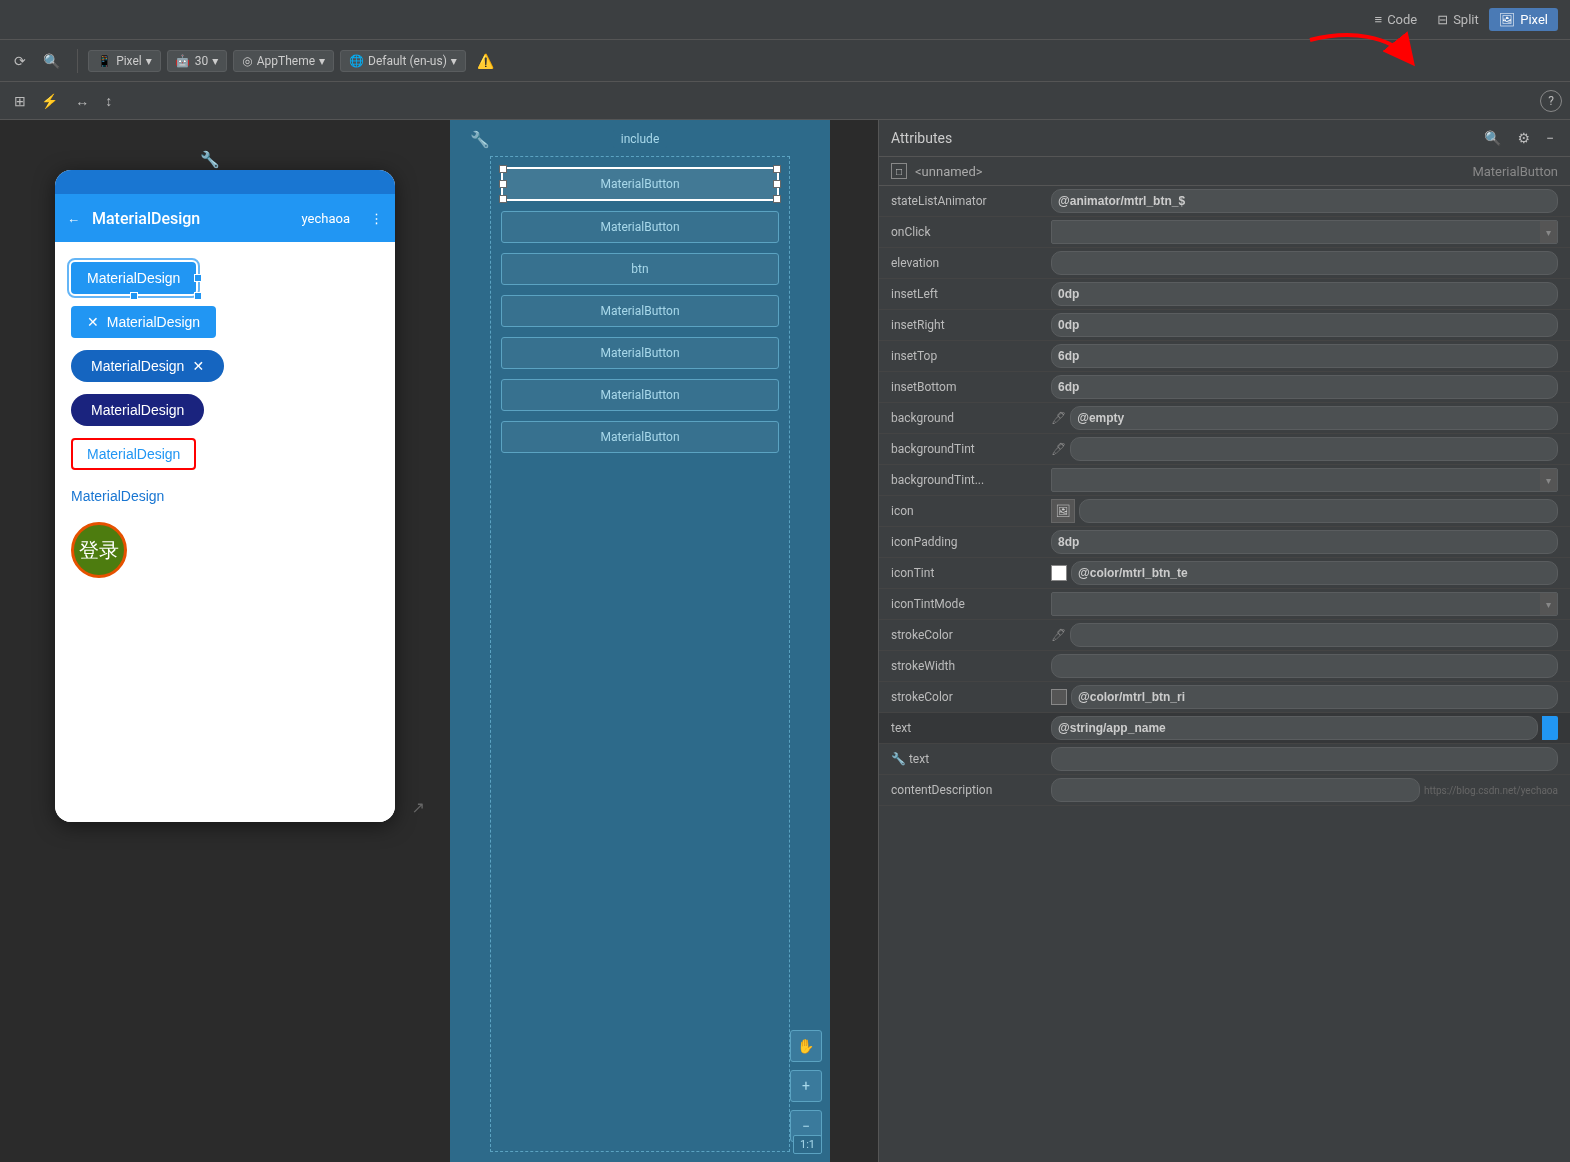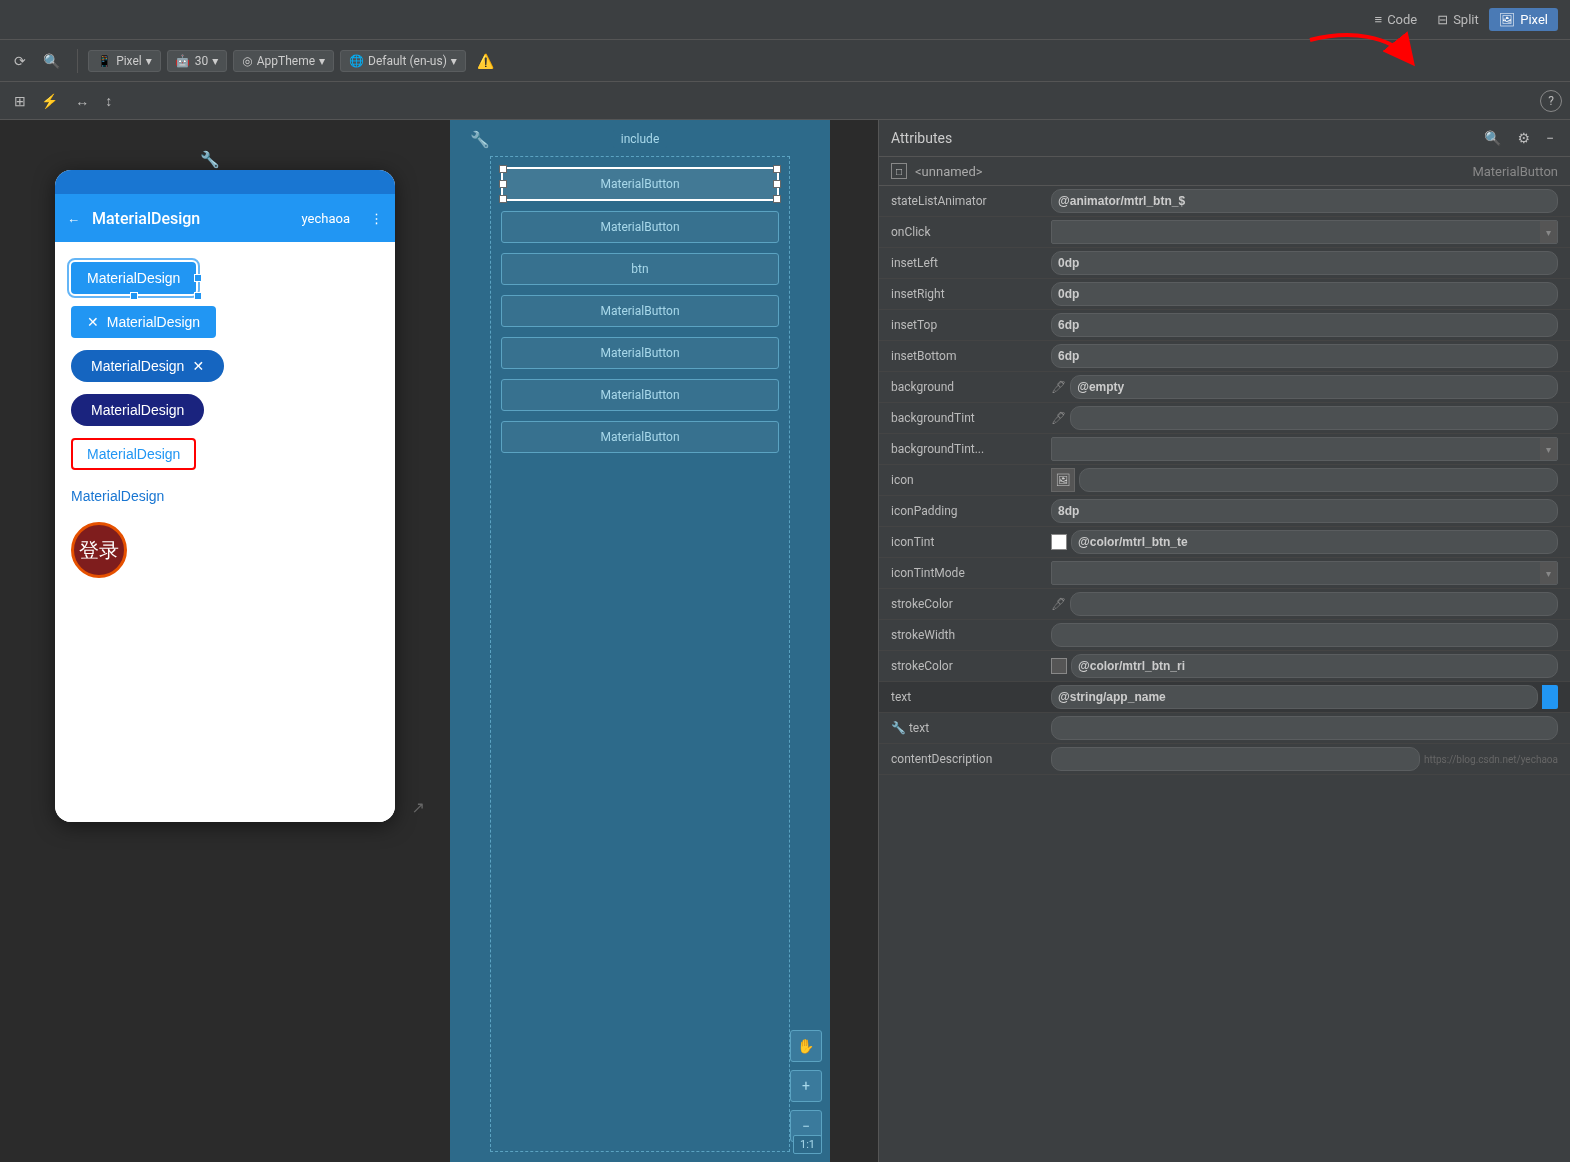--- a/index.html
+++ b/index.html
@@ -198,21 +198,21 @@
     .mat-btn-text {
       background: none;
       color: #1976d2;
       border: none;
       padding: 6px 0;
       font-size: 14px;
       cursor: pointer;
       align-self: flex-start;
     }
     .mat-btn-fab {
-      background: #7f1d1d;
+      background: #4d7c0f;
       color: white;
       border: none;
       border-radius: 50%;
       width: 56px;
       height: 56px;
       font-size: 20px;
       cursor: pointer;
       display: flex;
       align-items: center;
       justify-content: center;
@@ -611,20 +611,26 @@
       <div class="attr-row">
         <span class="attr-name">onClick</span>
         <div class="attr-value">
           <div class="attr-dropdown">
             <span class="attr-dropdown-text"></span>
             <span class="attr-dropdown-arrow">▾</span>
           </div>
         </div>
       </div>
 
+      <div class="attr-row">
+        <span class="attr-name">elevation</span>
+        <div class="attr-value">
+          <input class="attr-input" value="" style="">
+        </div>
+      </div>
 
       <div class="attr-row">
         <span class="attr-name">insetLeft</span>
         <div class="attr-value">
           <input class="attr-input" value="0dp" style="">
         </div>
       </div>
 
       <div class="attr-row">
         <span class="attr-name">insetRight</span>

